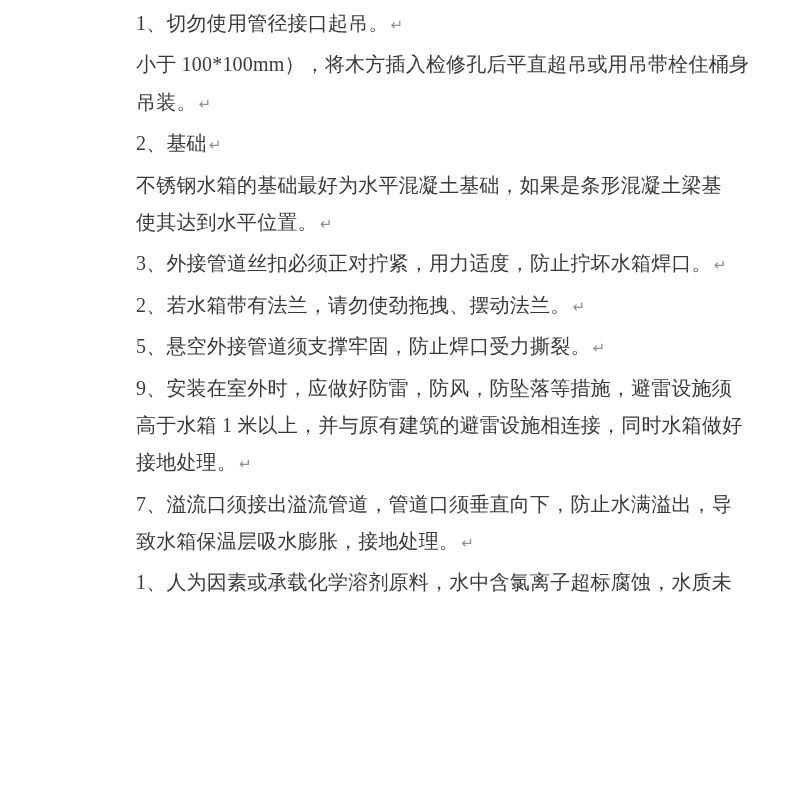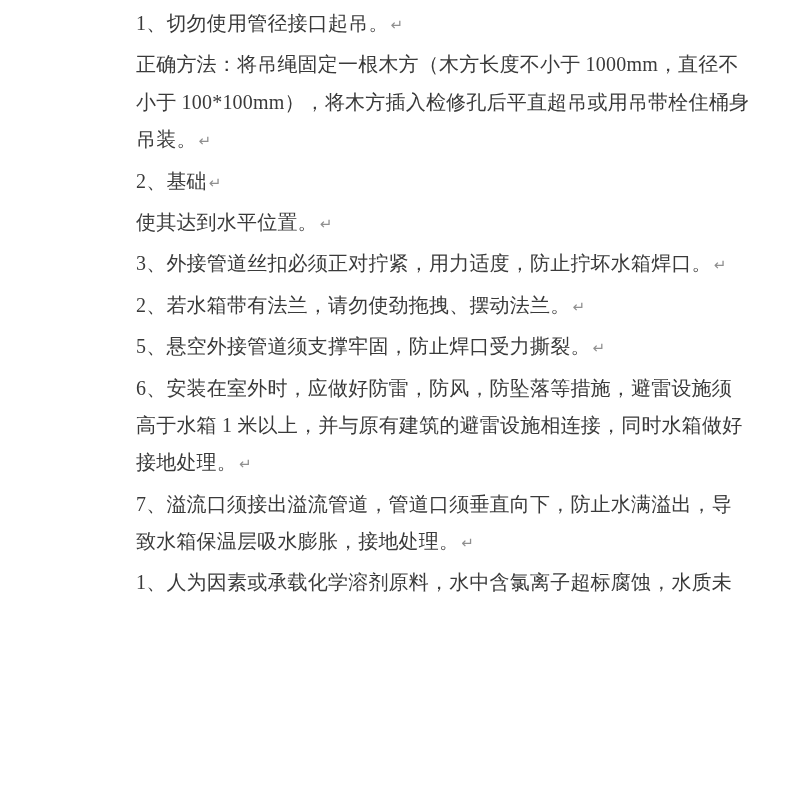--- a/index.html
+++ b/index.html
@@ -48,41 +48,41 @@
 </style>
 </head>
 <body>
 
 <div class="page">
   <div class="doc" id="doc" style="color: rgb(58, 58, 58);">
       <div class="para">
         <div class="line"><span class="txt">1、切勿使用管径接口起吊。</span><span class="pmark" style="color: rgb(143, 143, 143);">↵</span></div>
       </div>
       <div class="para">
-        <div class="line"><span class="txt">正确方法：将吊绳固定一根木方（木方长度不小于 1000mm，直径不</span></div>
         <div class="line"><span class="txt">小于 100*100mm），将木方插入检修孔后平直超吊或用吊带栓住桶身</span></div>
         <div class="line"><span class="txt">吊装。</span><span class="pmark" style="color: rgb(143, 143, 143);">↵</span></div>
       </div>
       <div class="para">
         <div class="line"><span class="txt">2、基础</span><span class="pmark" style="color: rgb(143, 143, 143);">↵</span></div>
       </div>
       <div class="para">
+        <div class="line"><span class="txt">不锈钢水箱的基础最好为水平混凝土基础，如果是条形混凝土梁基</span></div>
         <div class="line"><span class="txt">使其达到水平位置。</span><span class="pmark" style="color: rgb(143, 143, 143);">↵</span></div>
       </div>
       <div class="para">
         <div class="line"><span class="txt">3、外接管道丝扣必须正对拧紧，用力适度，防止拧坏水箱焊口。</span><span class="pmark" style="color: rgb(143, 143, 143);">↵</span></div>
       </div>
       <div class="para">
         <div class="line"><span class="txt">2、若水箱带有法兰，请勿使劲拖拽、摆动法兰。</span><span class="pmark" style="color: rgb(143, 143, 143);">↵</span></div>
       </div>
       <div class="para">
         <div class="line"><span class="txt">5、悬空外接管道须支撑牢固，防止焊口受力撕裂。</span><span class="pmark" style="color: rgb(143, 143, 143);">↵</span></div>
       </div>
       <div class="para">
-        <div class="line"><span class="txt">6、安装在室外时，应做好防雷，防风，防坠落等措施，避雷设施须</span></div>
+        <div class="line"><span class="txt">9、安装在室外时，应做好防雷，防风，防坠落等措施，避雷设施须</span></div>
         <div class="line"><span class="txt">高于水箱 1 米以上，并与原有建筑的避雷设施相连接，同时水箱做好</span></div>
         <div class="line"><span class="txt">接地处理。</span><span class="pmark" style="color: rgb(143, 143, 143);">↵</span></div>
       </div>
       <div class="para">
         <div class="line"><span class="txt">7、溢流口须接出溢流管道，管道口须垂直向下，防止水满溢出，导</span></div>
         <div class="line"><span class="txt">致水箱保温层吸水膨胀，接地处理。</span><span class="pmark" style="color: rgb(143, 143, 143);">↵</span></div>
       </div>
       <div class="para">
       </div>
       <div class="para">

